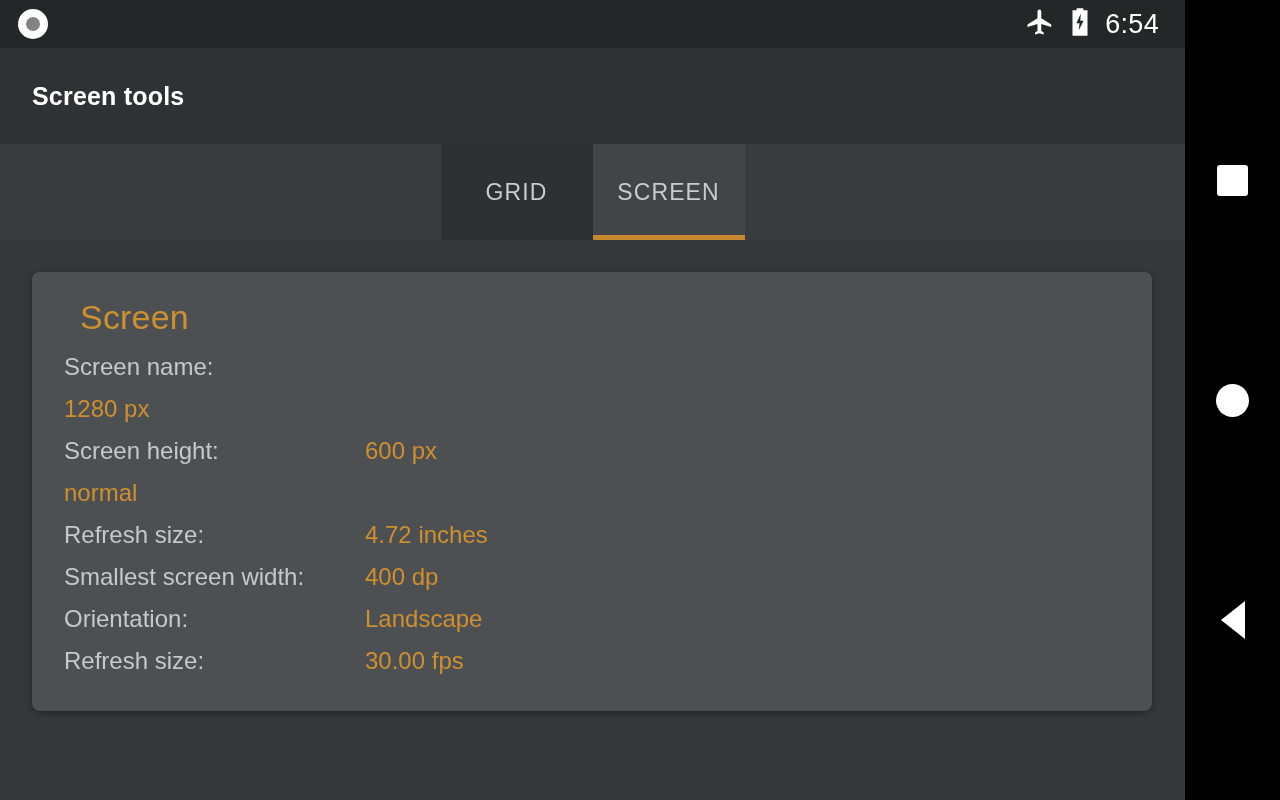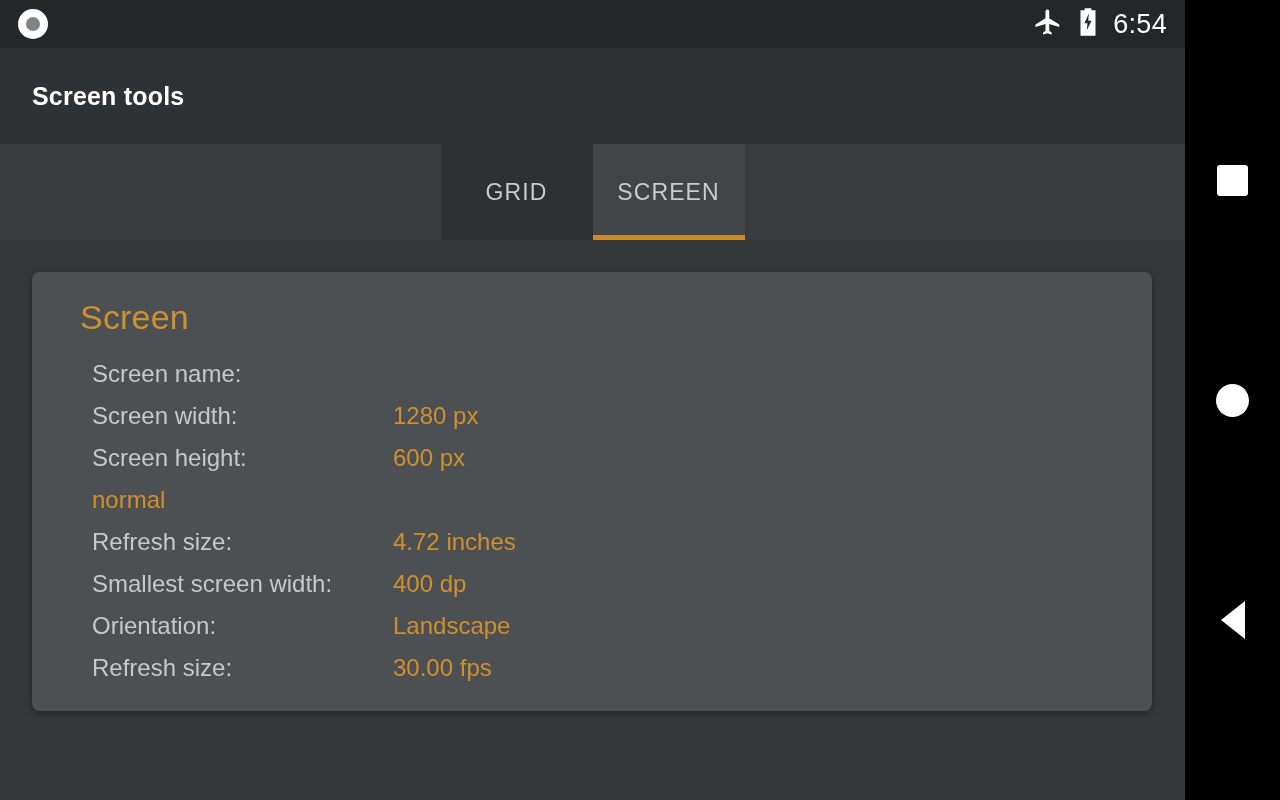--- a/index.html
+++ b/index.html
@@ -39,21 +39,21 @@
     background:#ffffff;
     display:flex; align-items:center; justify-content:center;
   }
   .notif-dot::after {
     content:""; width:14px; height:14px; border-radius:50%;
     background:#7f8487;
   }
   #status-right {
     margin-left:auto;
     display:flex; align-items:center;
-    padding-right:18px; gap:14px;
+    padding-right:26px; gap:14px;
   }
   .status-icon { display:block; }
   #status-time {
     color:#ffffff;
     font-size:27px;
     font-weight:400;
     letter-spacing:0.3px;
     line-height:1;
   }
 
@@ -122,23 +122,23 @@
   #card-title {
     color:#ce9131;
     font-size:34px;
     font-weight:400;
     padding-left:48px;
     padding-bottom:16px;
     letter-spacing:0.2px;
   }
   .info-row {
     display:flex;
-    align-items:center;
+    align-items:flex-start;
     height:42px;
-    padding-left:60px;
+    padding-left:32px;
   }
   .info-label {
     color:#c6c8c9;
     font-size:24px;
     font-weight:400;
     width:301px;
     flex:0 0 301px;
     white-space:nowrap;
   }
   .info-value {
@@ -223,21 +223,20 @@
 
     <div id="content">
 
       <div id="info-card">
         <div id="card-title">Screen</div>
 
         <div class="info-row">
           <span class="info-label">Screen name:</span>
         </div>
         <div class="info-row">
-          <span class="info-label">Screen width:</span>
           <span class="info-value">1280 px</span>
         </div>
         <div class="info-row">
           <span class="info-label">Screen height:</span>
           <span class="info-value">600 px</span>
         </div>
         <div class="info-row">
           <span class="info-value">normal</span>
         </div>
         <div class="info-row">

